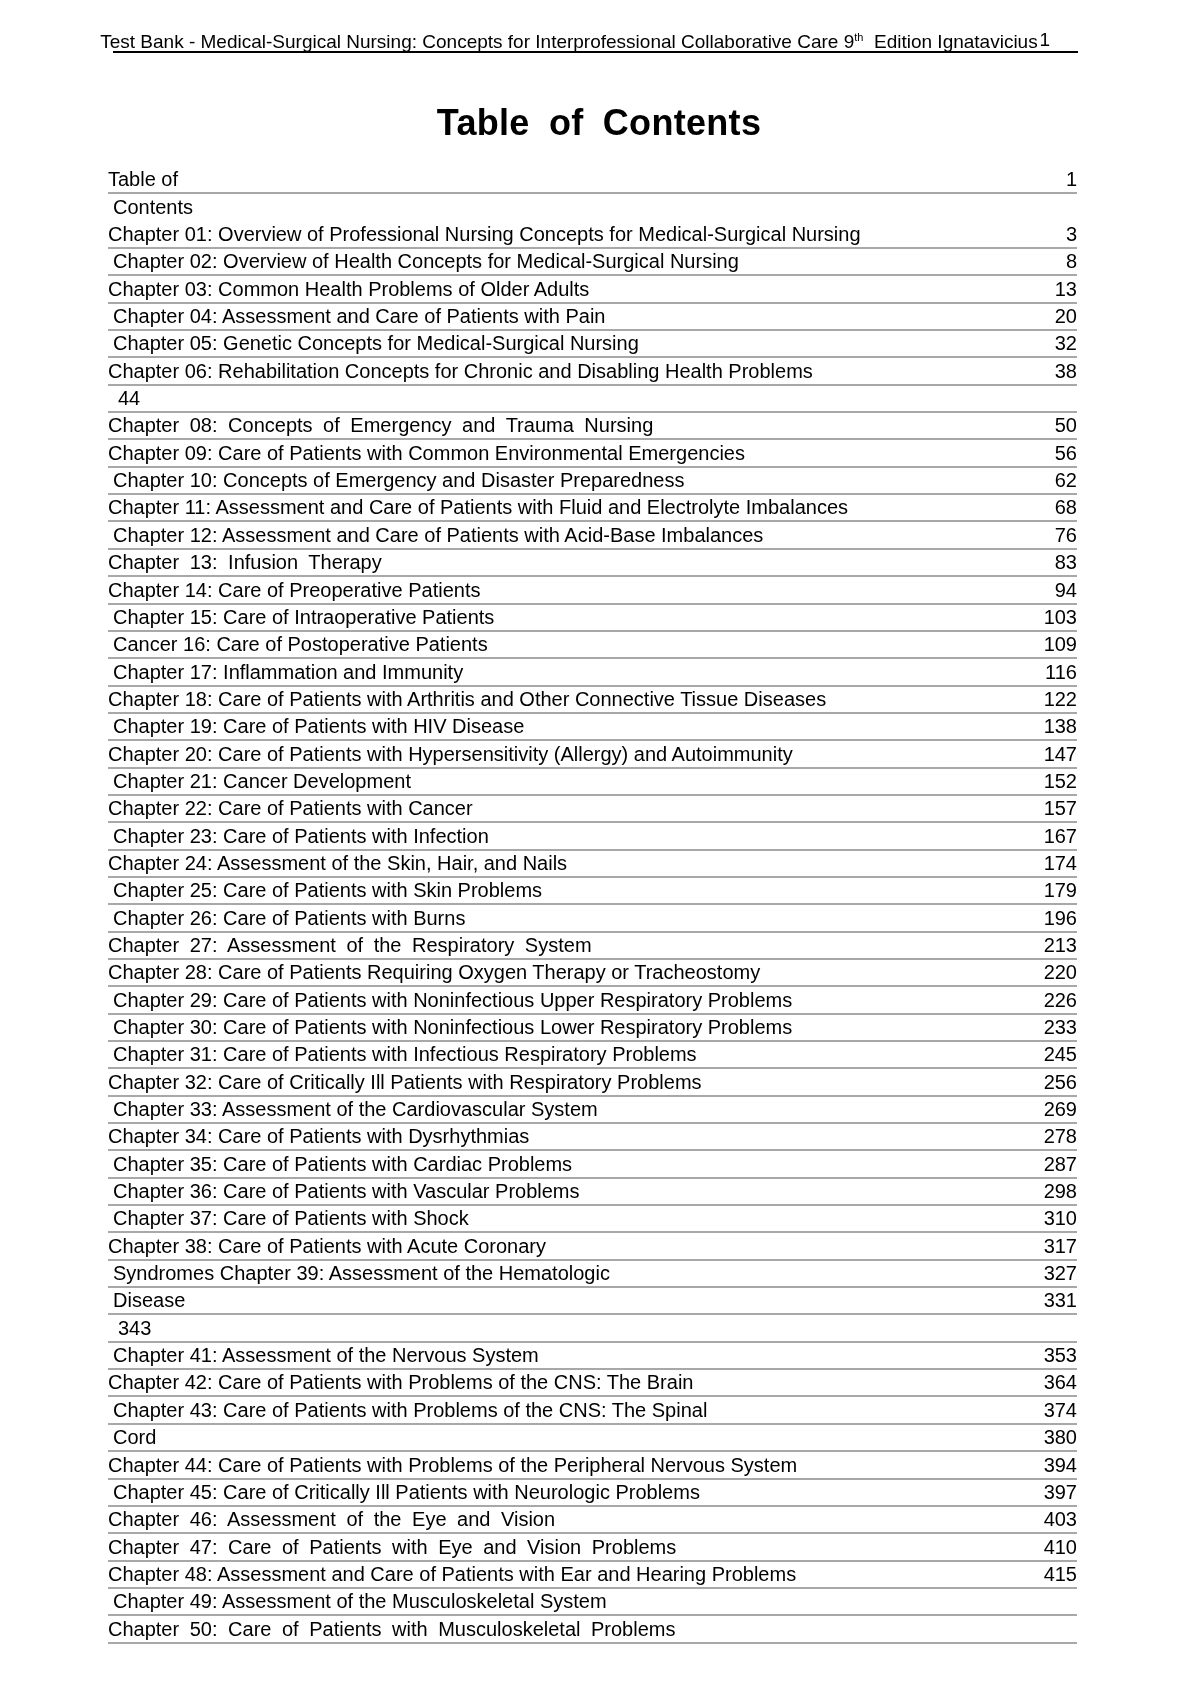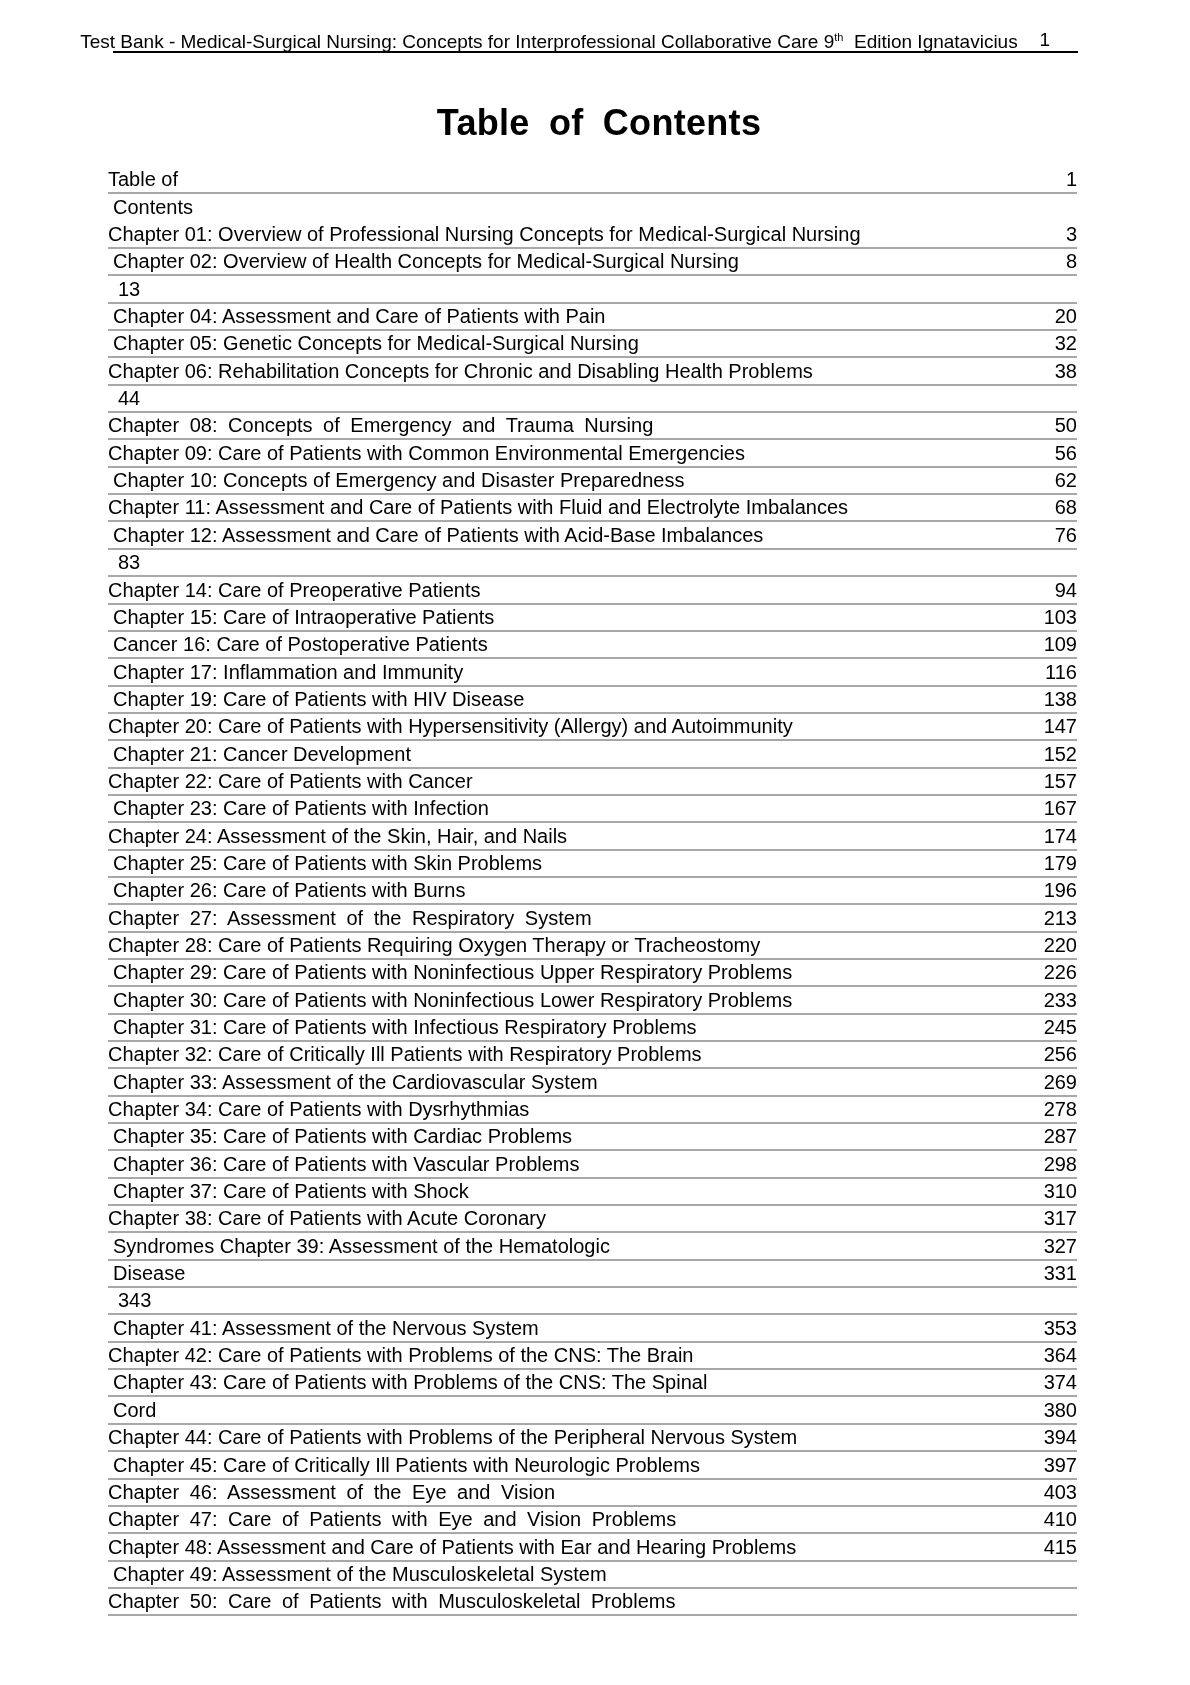--- a/index.html
+++ b/index.html
@@ -10,21 +10,21 @@
   body {
     position: relative;
     width: 1190px;
     height: 1685px;
     font-family: "Liberation Sans", "DejaVu Sans", sans-serif;
     color: #000000;
     overflow: hidden;
   }
   .header-line1 {
     position: absolute;
-    left: 70px;
+    left: 90px;
     top: 9px;
     font-size: 19px;
     line-height: 22px;
     white-space: pre;
   }
   .header-line1 sup {
     font-size: 11px;
     vertical-align: 7px;
     line-height: 0;
   }
@@ -116,20 +116,21 @@
     </div>
     <div class="toc-row">
       <span class="toc-label">Chapter 01: Overview of Professional Nursing Concepts for Medical-Surgical Nursing</span>
       <span class="toc-page">3</span>
     </div>
     <div class="toc-row indent">
       <span class="toc-label">Chapter 02: Overview of Health Concepts for Medical-Surgical Nursing</span>
       <span class="toc-page">8</span>
     </div>
     <div class="toc-row">
+      <span class="toc-label">Chapter 03: Common Health Problems of Older Adults</span>
       <span class="toc-page">13</span>
     </div>
     <div class="toc-row indent">
       <span class="toc-label">Chapter 04: Assessment and Care of Patients with Pain</span>
       <span class="toc-page">20</span>
     </div>
     <div class="toc-row indent">
       <span class="toc-label">Chapter 05: Genetic Concepts for Medical-Surgical Nursing</span>
       <span class="toc-page">32</span>
     </div>
@@ -154,37 +155,42 @@
     </div>
     <div class="toc-row">
       <span class="toc-label">Chapter 11: Assessment and Care of Patients with Fluid and Electrolyte Imbalances</span>
       <span class="toc-page">68</span>
     </div>
     <div class="toc-row indent">
       <span class="toc-label">Chapter 12: Assessment and Care of Patients with Acid-Base Imbalances</span>
       <span class="toc-page">76</span>
     </div>
     <div class="toc-row wide">
+      <span class="toc-label">Chapter 13: Infusion Therapy</span>
       <span class="toc-page">83</span>
     </div>
     <div class="toc-row">
       <span class="toc-label">Chapter 14: Care of Preoperative Patients</span>
       <span class="toc-page">94</span>
     </div>
     <div class="toc-row indent">
       <span class="toc-label">Chapter 15: Care of Intraoperative Patients</span>
       <span class="toc-page">103</span>
     </div>
     <div class="toc-row indent">
       <span class="toc-label">Cancer 16: Care of Postoperative Patients</span>
       <span class="toc-page">109</span>
     </div>
     <div class="toc-row indent">
       <span class="toc-label">Chapter 17: Inflammation and Immunity</span>
       <span class="toc-page">116</span>
+    </div>
+    <div class="toc-row">
+      <span class="toc-label">Chapter 18: Care of Patients with Arthritis and Other Connective Tissue Diseases</span>
+      <span class="toc-page">122</span>
     </div>
     <div class="toc-row indent">
       <span class="toc-label">Chapter 19: Care of Patients with HIV Disease</span>
       <span class="toc-page">138</span>
     </div>
     <div class="toc-row">
       <span class="toc-label">Chapter 20: Care of Patients with Hypersensitivity (Allergy) and Autoimmunity</span>
       <span class="toc-page">147</span>
     </div>
     <div class="toc-row indent">

